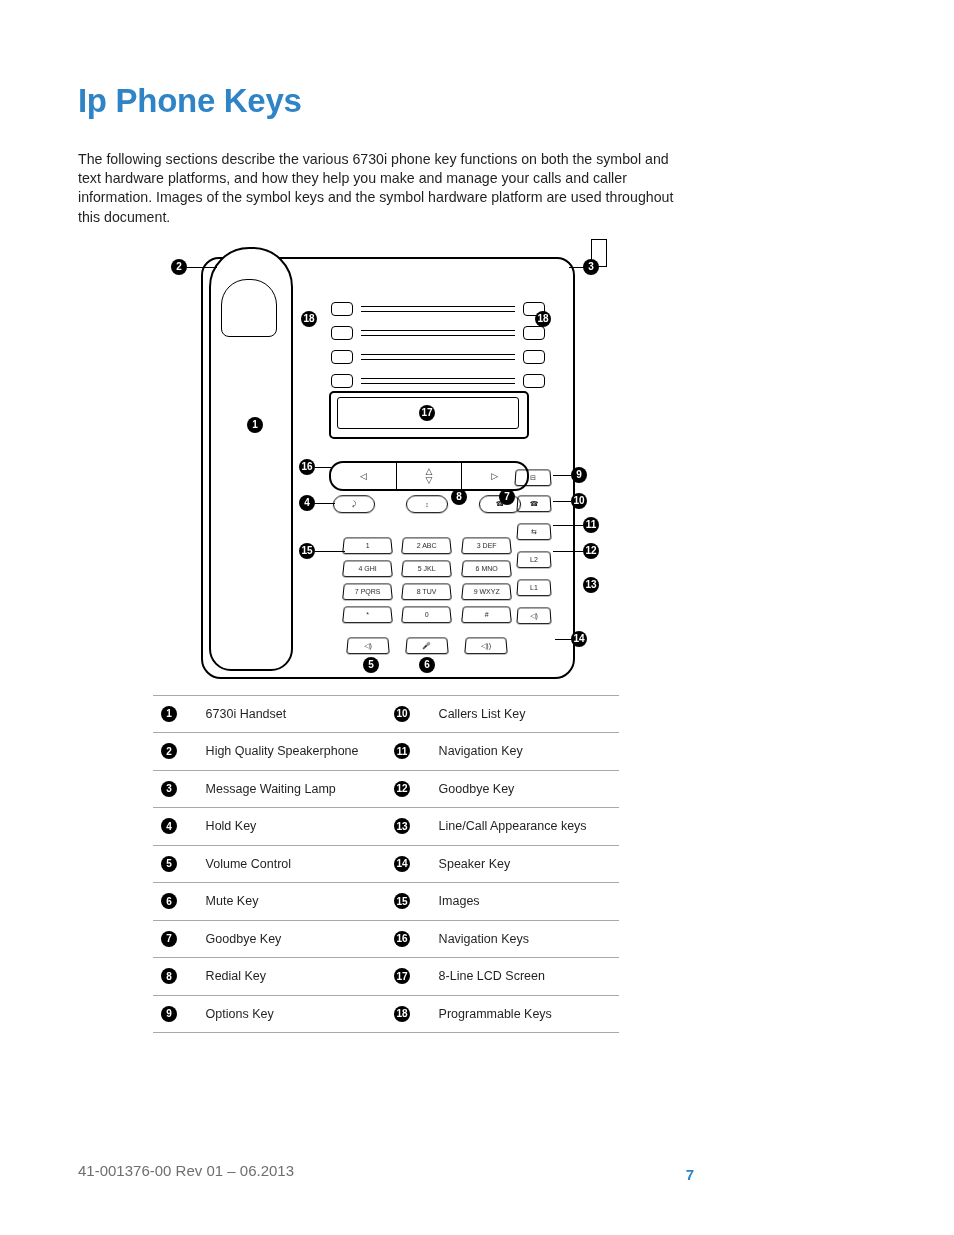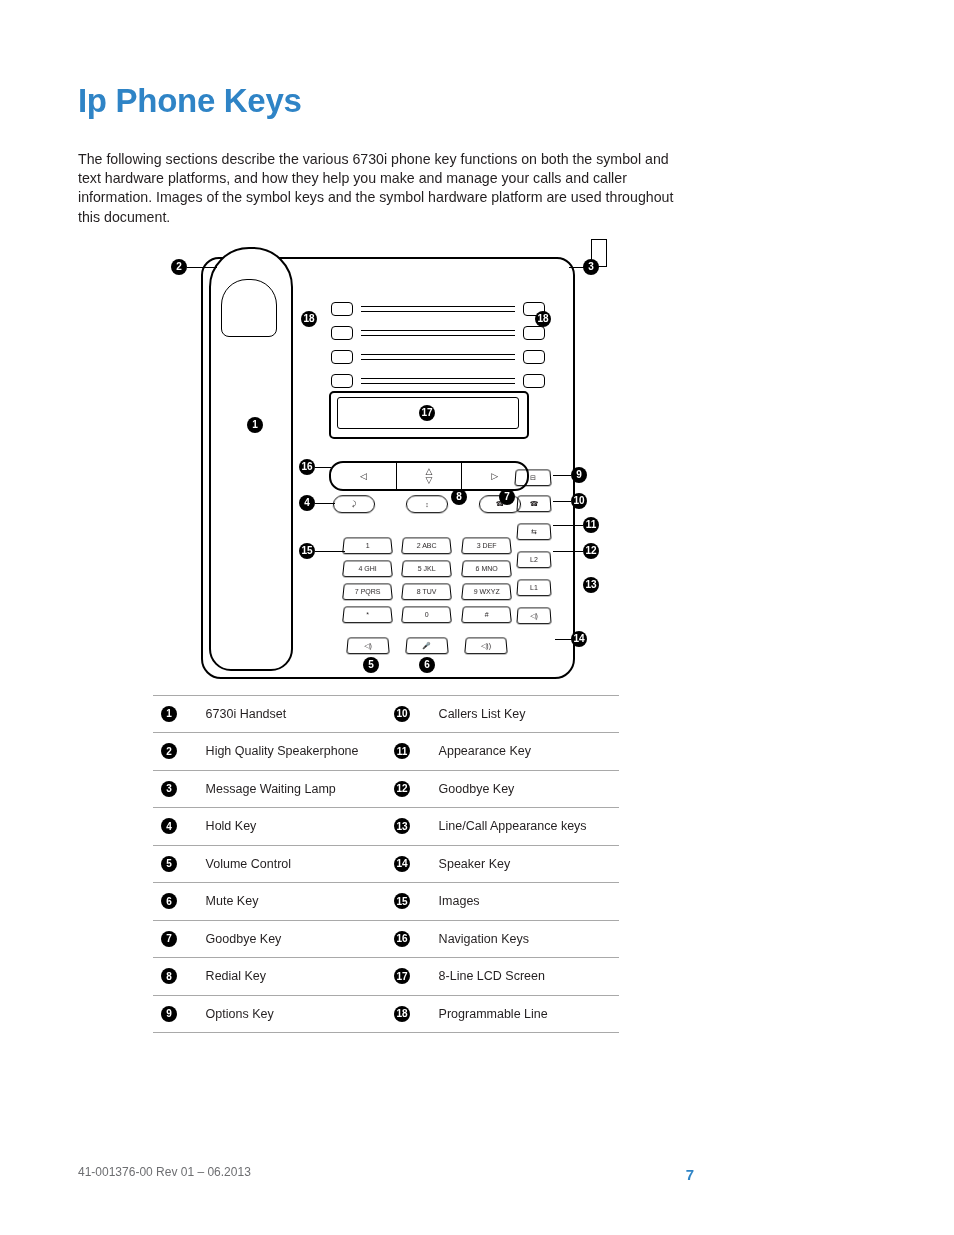--- a/index.html
+++ b/index.html
@@ -195,21 +195,21 @@
     background:#000; color:#fff; font-size:10px; font-weight:700;
     display:flex; align-items:center; justify-content:center;
     font-family: Arial, sans-serif;
   }
 
   
   .footer-left {
     position: absolute;
     left: 78px;
     bottom: 56px;
-    font-size: 12px;
+    font-size: 15px;
     color: #6d6e71;
   }
   .footer-right {
     position: absolute;
     right: 78px;
     bottom: 52px;
     font-size: 15px;
     font-weight: 700;
     color: #2f84c6;
   }
@@ -345,21 +345,21 @@
         <div class="legend-cell-lbl">Callers List Key</div>
       </div>
       <div class="legend-row">
         <div class="legend-cell-num">
           <div class="marker">2</div>
         </div>
         <div class="legend-cell-lbl">High Quality Speakerphone</div>
         <div class="legend-cell-num">
           <div class="marker">11</div>
         </div>
-        <div class="legend-cell-lbl">Appearance Key</div>
+        <div class="legend-cell-lbl">Navigation Key</div>
       </div>
       <div class="legend-row">
         <div class="legend-cell-num">
           <div class="marker">3</div>
         </div>
         <div class="legend-cell-lbl">Message Waiting Lamp</div>
         <div class="legend-cell-num">
           <div class="marker">12</div>
         </div>
         <div class="legend-cell-lbl">Goodbye Key</div>
@@ -415,19 +415,19 @@
         <div class="legend-cell-lbl">8-Line LCD Screen</div>
       </div>
       <div class="legend-row">
         <div class="legend-cell-num">
           <div class="marker">9</div>
         </div>
         <div class="legend-cell-lbl">Options Key</div>
         <div class="legend-cell-num">
           <div class="marker">18</div>
         </div>
-        <div class="legend-cell-lbl">Programmable Line</div>
+        <div class="legend-cell-lbl">Programmable Keys</div>
       </div>
     </div>
 
   <div class="footer-left">41-001376-00 Rev 01 – 06.2013</div>
   <div class="footer-right">7</div>
 </div>
 
 </body></html>

